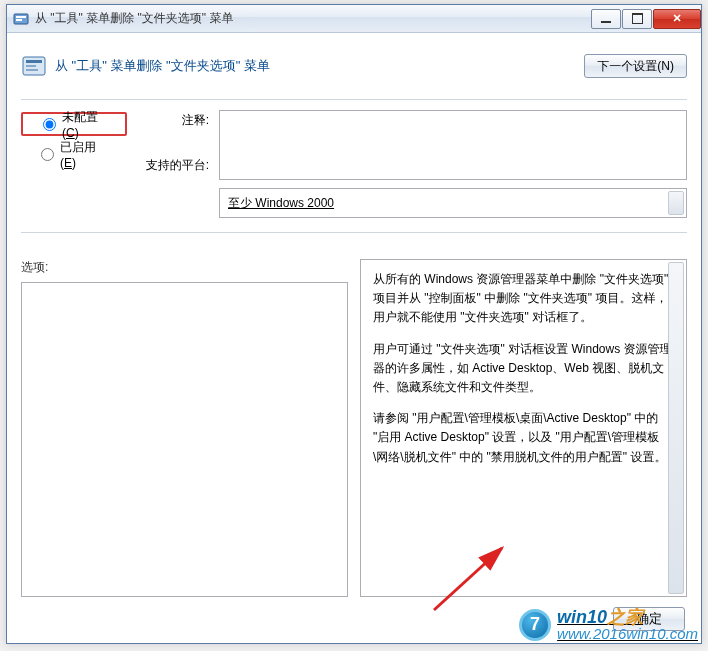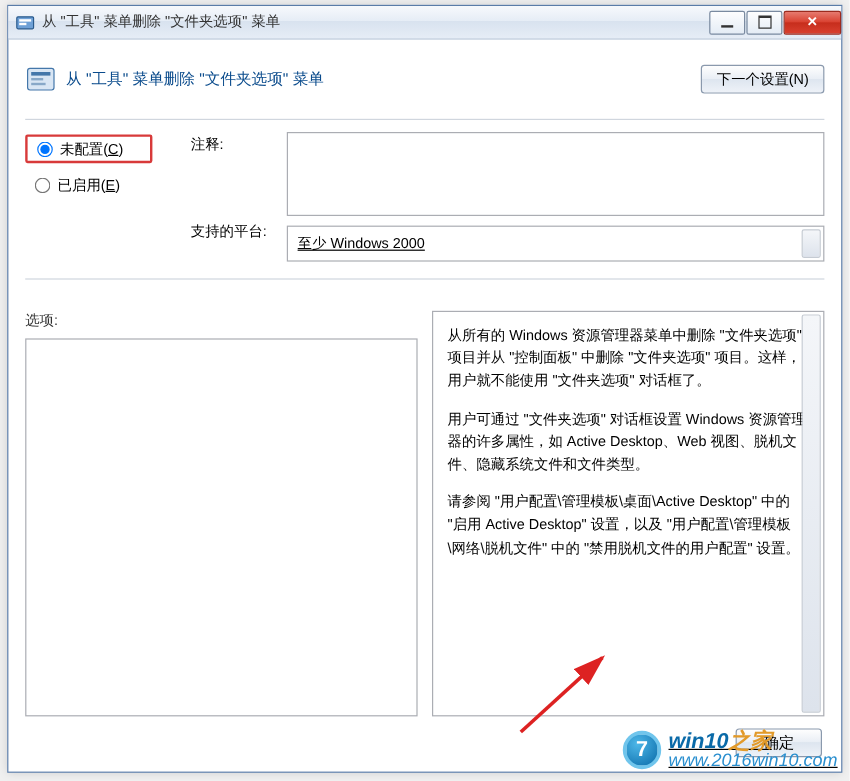--- a/index.html
+++ b/index.html
@@ -98,36 +98,37 @@
       align-items:flex-start;
       gap: 10px;
     }
     .radio-group {
       width: 106px;
       margin-top: 2px;
     }
     .radio-item {
       display:flex; align-items:center;
       height: 24px;
-      padding: 2px 8px;
+      padding: 2px 20px;
       margin-bottom: 6px;
     }
     .radio-item input { margin-right: 6px; }
     .radio-item.highlight {
       border: 2px solid #d83a3a;
       border-radius: 2px;
     }
     .radio-item .hotkey { text-decoration: underline; }
     .middle-labels {
       width: 70px;
       display:flex;
       flex-direction:column;
-      gap: 56px;
+      gap: 28px;
       padding-top: 2px;
-      margin-left: 22px;
+      margin-left: 2px;
+      align-items:flex-end;
     }
     .right-fields {
       flex:1;
       display:flex;
       flex-direction:column;
       gap: 8px;
     }
     .notes-box {
       height: 70px;
       border: 1px solid #abadb3;

